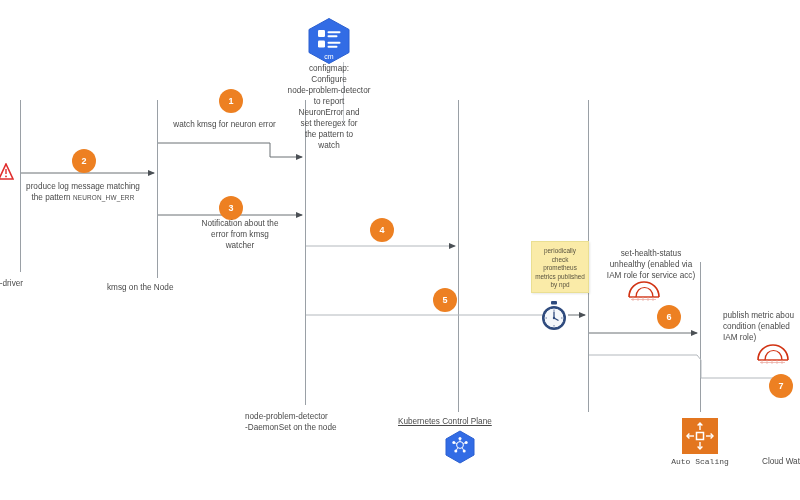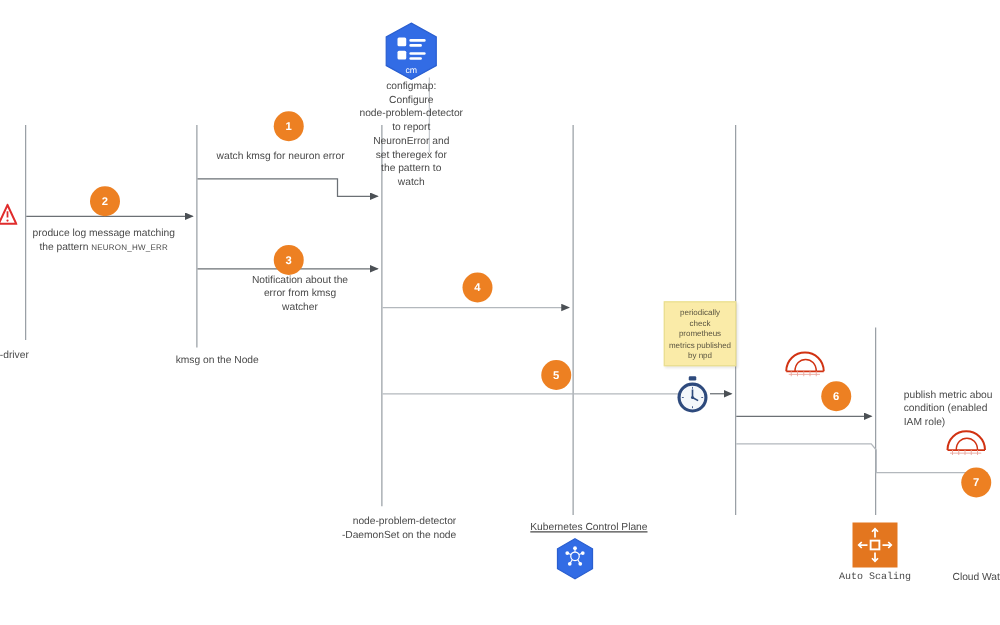--- a/index.html
+++ b/index.html
@@ -24,21 +24,21 @@
 
   
   .caption{
     position:absolute;text-align:center;font-size:8.2px;line-height:11px;
     color:#4a4a4a;white-space:pre-line;
   }
   .pattern{font-size:6.4px;letter-spacing:.2px;}
 
   
   .actor-label{
-    position:absolute;text-align:right;font-size:8.2px;line-height:11px;
+    position:absolute;text-align:left;font-size:8.2px;line-height:11px;
     color:#4a4a4a;white-space:pre-line;
   }
 
   
   .sticky{
     position:absolute;background:#FAEBA8;border:1px solid #EADF92;
     font-size:6.4px;line-height:8.5px;text-align:center;color:#5a5440;
     padding:5px 3px;box-sizing:border-box;
     box-shadow:1px 1px 2px rgba(0,0,0,.10);
   }
@@ -194,20 +194,23 @@
   <div class="caption" style="left:8px;top:170px;width:150px;">
     <span>produce log message matching
 the pattern </span><span class="pattern">NEURON_HW_ERR</span>
   </div>
 
   <div class="caption" style="left:176px;top:218px;width:128px;">Notification about the
 error from kmsg
 watcher</div>
 
 
+  <div class="caption" style="left:593px;top:248px;width:116px;">set-health-status
+unhealthy (enabled via
+IAM role for service acc)</div>
 
   <div class="caption clipped-right" style="left:723px;top:310px;width:95px;">publish metric abou
 condition (enabled
 IAM role)</div>
 
   <div class="actor-label clipped-right" style="left:-12px;top:278px;width:80px;">ron-driver</div>
 
   <div class="actor-label" style="left:107px;top:282px;width:100px;">kmsg on the Node</div>
 
   <div class="actor-label" style="left:245px;top:411px;width:120px;">node-problem-detector

